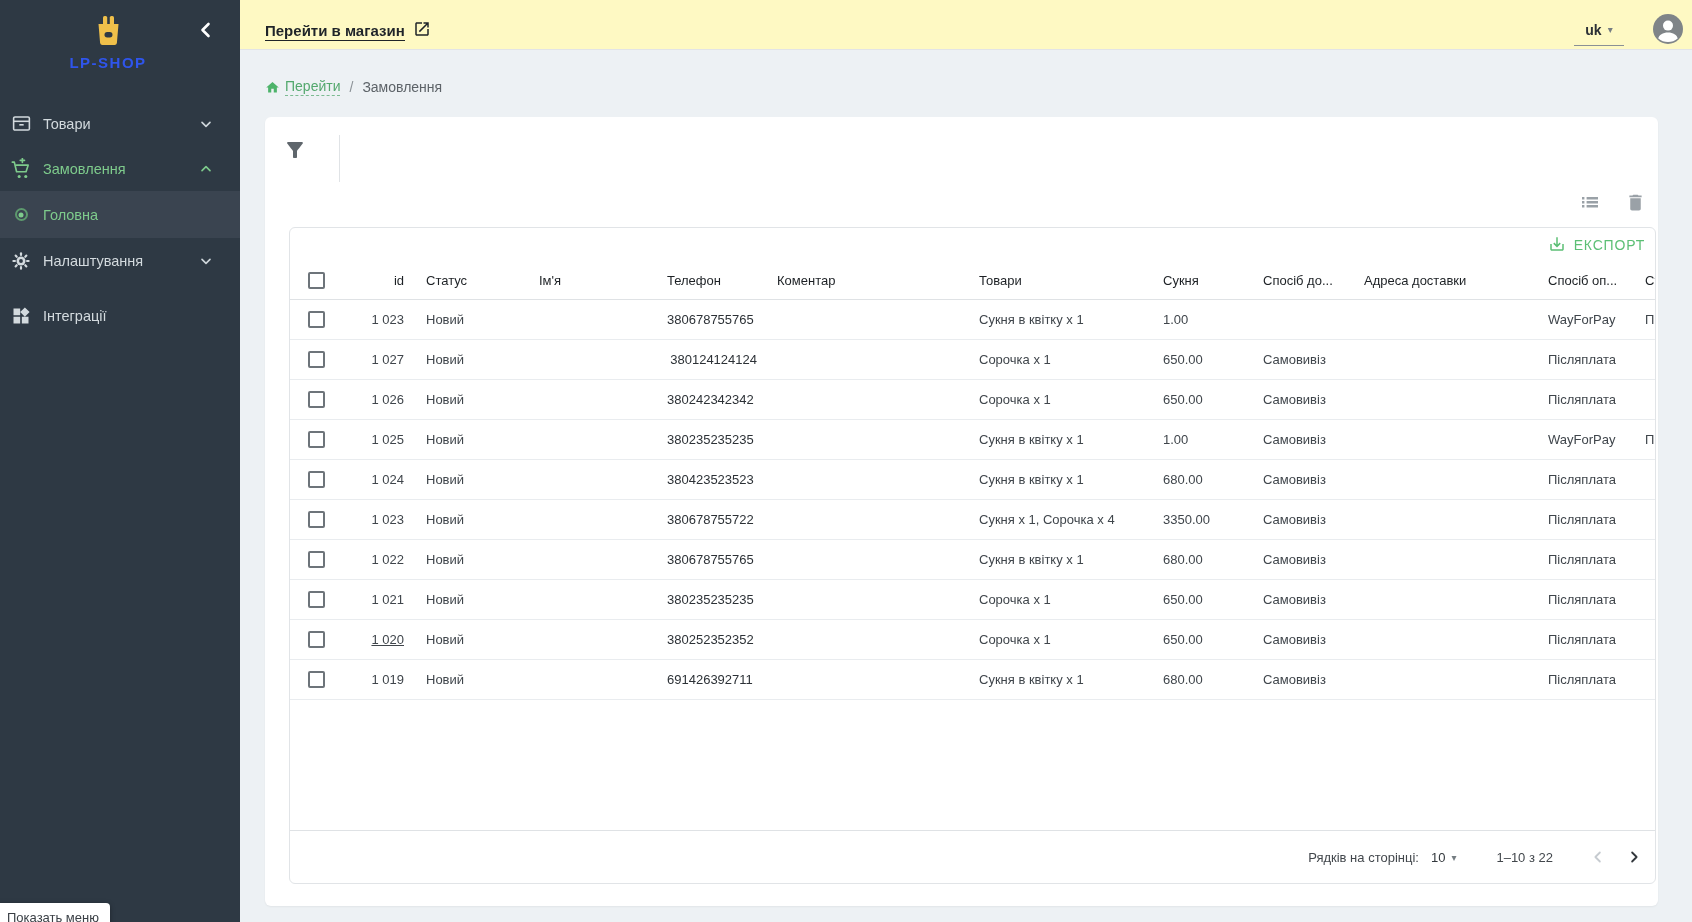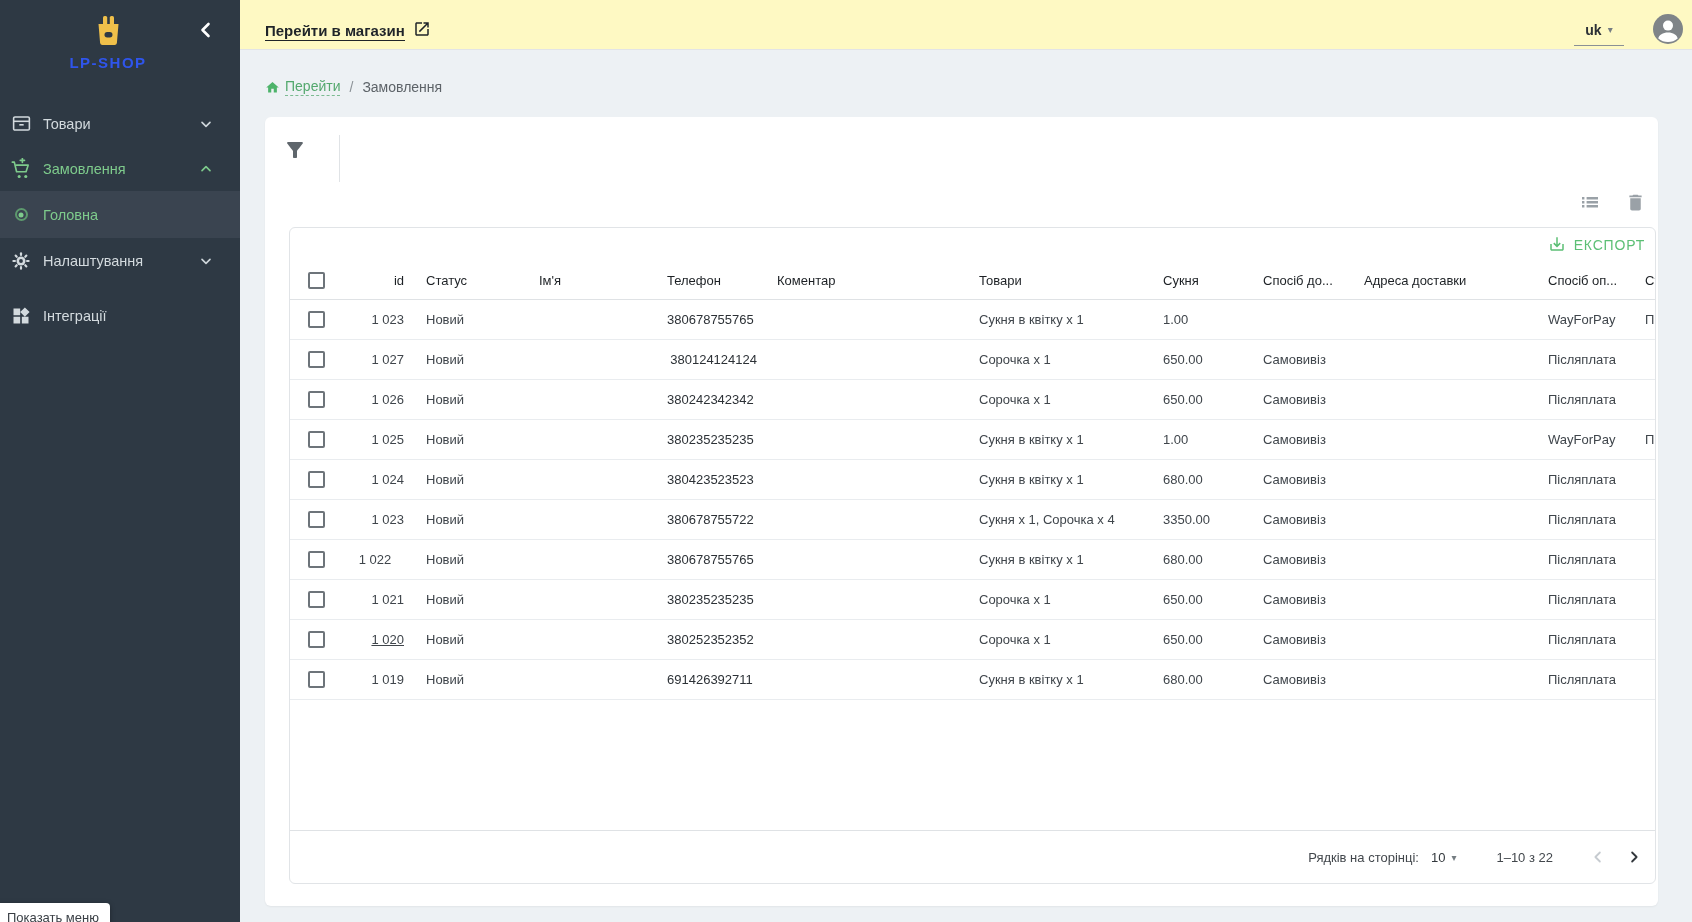--- a/index.html
+++ b/index.html
@@ -348,21 +348,21 @@
             <div class="td" style="width: 100px;">3350.00</div>
             <div class="td" style="width: 101px;">Самовивіз</div>
             <div class="td" style="width: 184px;"></div>
             <div class="td" style="width: 97px;">Післяплата</div>
             <div class="td" style="width: 100px;"></div>
           </div>
           <div class="tr">
             <div class="td c-check" style="width: 56px;">
               <div class="cb"></div>
             </div>
-            <div class="td c-right" style="width: 60px; text-align: center;">1 022</div>
+            <div class="td c-right" style="width: 60px;">1 022</div>
             <div class="td" style="width: 113px;">Новий</div>
             <div class="td" style="width: 128px;"></div>
             <div class="td c-phone" style="width: 110px;">380678755765</div>
             <div class="td" style="width: 202px;"></div>
             <div class="td" style="width: 184px;">Сукня в квітку x 1</div>
             <div class="td" style="width: 100px;">680.00</div>
             <div class="td" style="width: 101px;">Самовивіз</div>
             <div class="td" style="width: 184px;"></div>
             <div class="td" style="width: 97px;">Післяплата</div>
             <div class="td" style="width: 100px;"></div>

